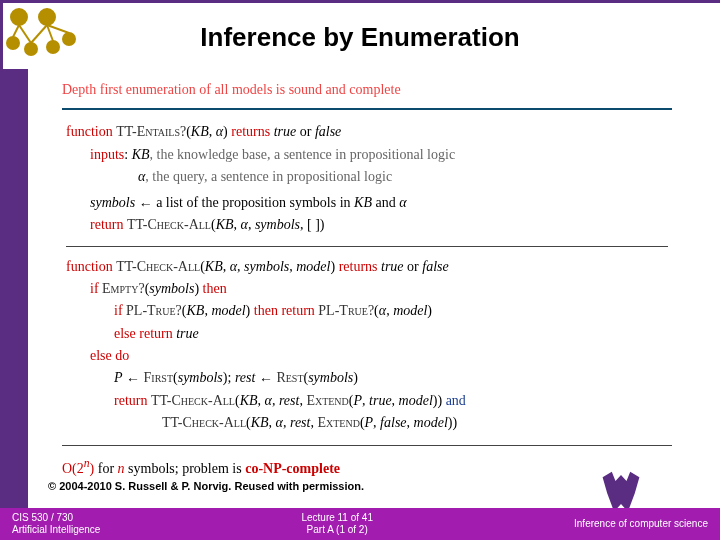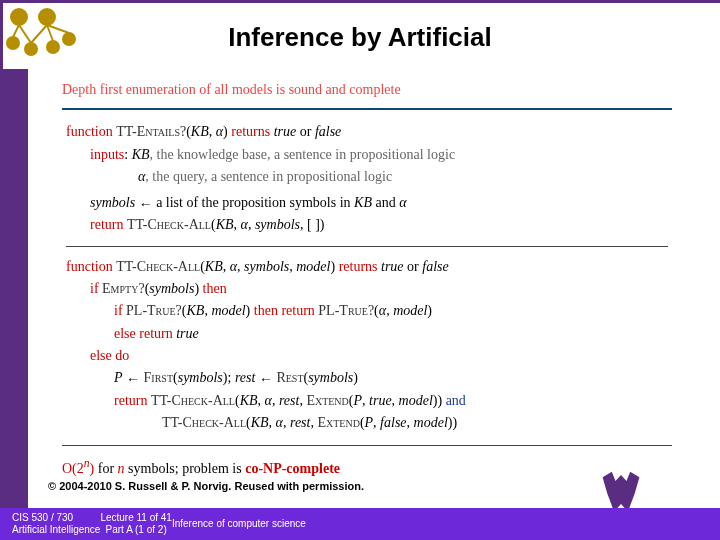--- a/index.html
+++ b/index.html
@@ -79,24 +79,25 @@
     position: absolute;
     left: 48px; top: 480px;
     font-size: 11px;
     font-weight: bold;
     color: #000;
   }
   .footer {
     position: absolute;
     left: 0; bottom: 0;
     width: 720px; height: 32px;
-    background: #6d28d9;
+    background: #a21caf;
     color: #fff;
     font-size: 10px;
     display: flex;
+    justify-content: space-between;
     align-items: center;
     padding: 0 12px;
   }
   .foot-left, .foot-center, .foot-right { line-height: 1.25; }
   .foot-center { text-align: center; }
   .foot-right { text-align: right; }
   .ksu-logo {
     position: absolute;
     right: 76px;
     bottom: 26px;
@@ -123,21 +124,21 @@
       <circle cx="66" cy="36" r="6" fill="#b58f00"></circle>
       <line x1="16" y1="22" x2="10" y2="34"></line>
       <line x1="16" y1="22" x2="28" y2="40"></line>
       <line x1="44" y1="22" x2="28" y2="40"></line>
       <line x1="44" y1="22" x2="50" y2="38"></line>
       <line x1="44" y1="22" x2="66" y2="30"></line>
     </g>
   </svg>
 </div>
 
-<div class="title">Inference by Artificial</div>
+<div class="title">Inference by Enumeration</div>
 
 <div class="content">
   <div class="intro">Depth first enumeration of all models is sound and complete</div>
 
   <div class="pseudo">
     <div class="line">
       <span class="kw">function</span>
       <span class="fn">TT-Entails?</span>(<span class="it">KB</span>, <span class="it">α</span>)
       <span class="kw">returns</span>
       <span class="it">true</span>

